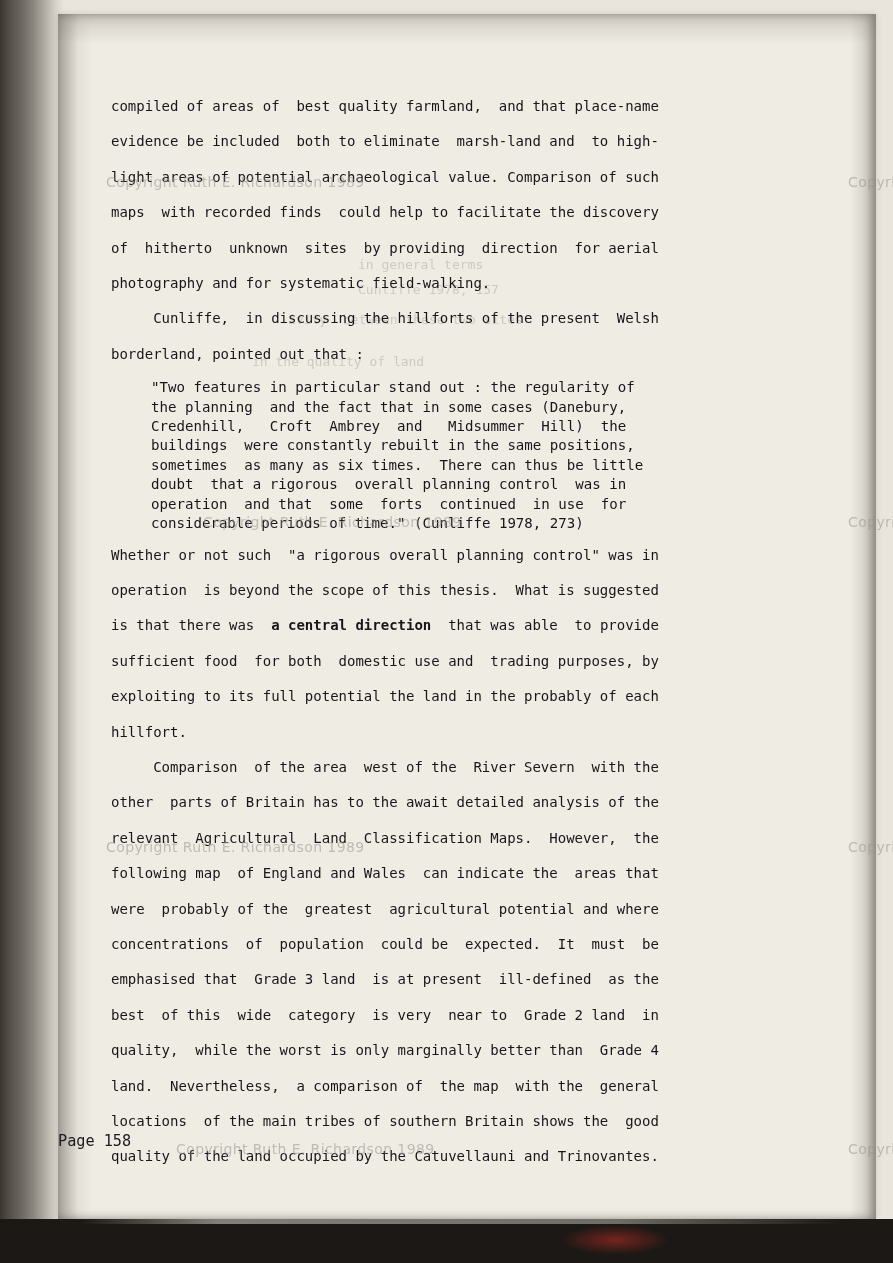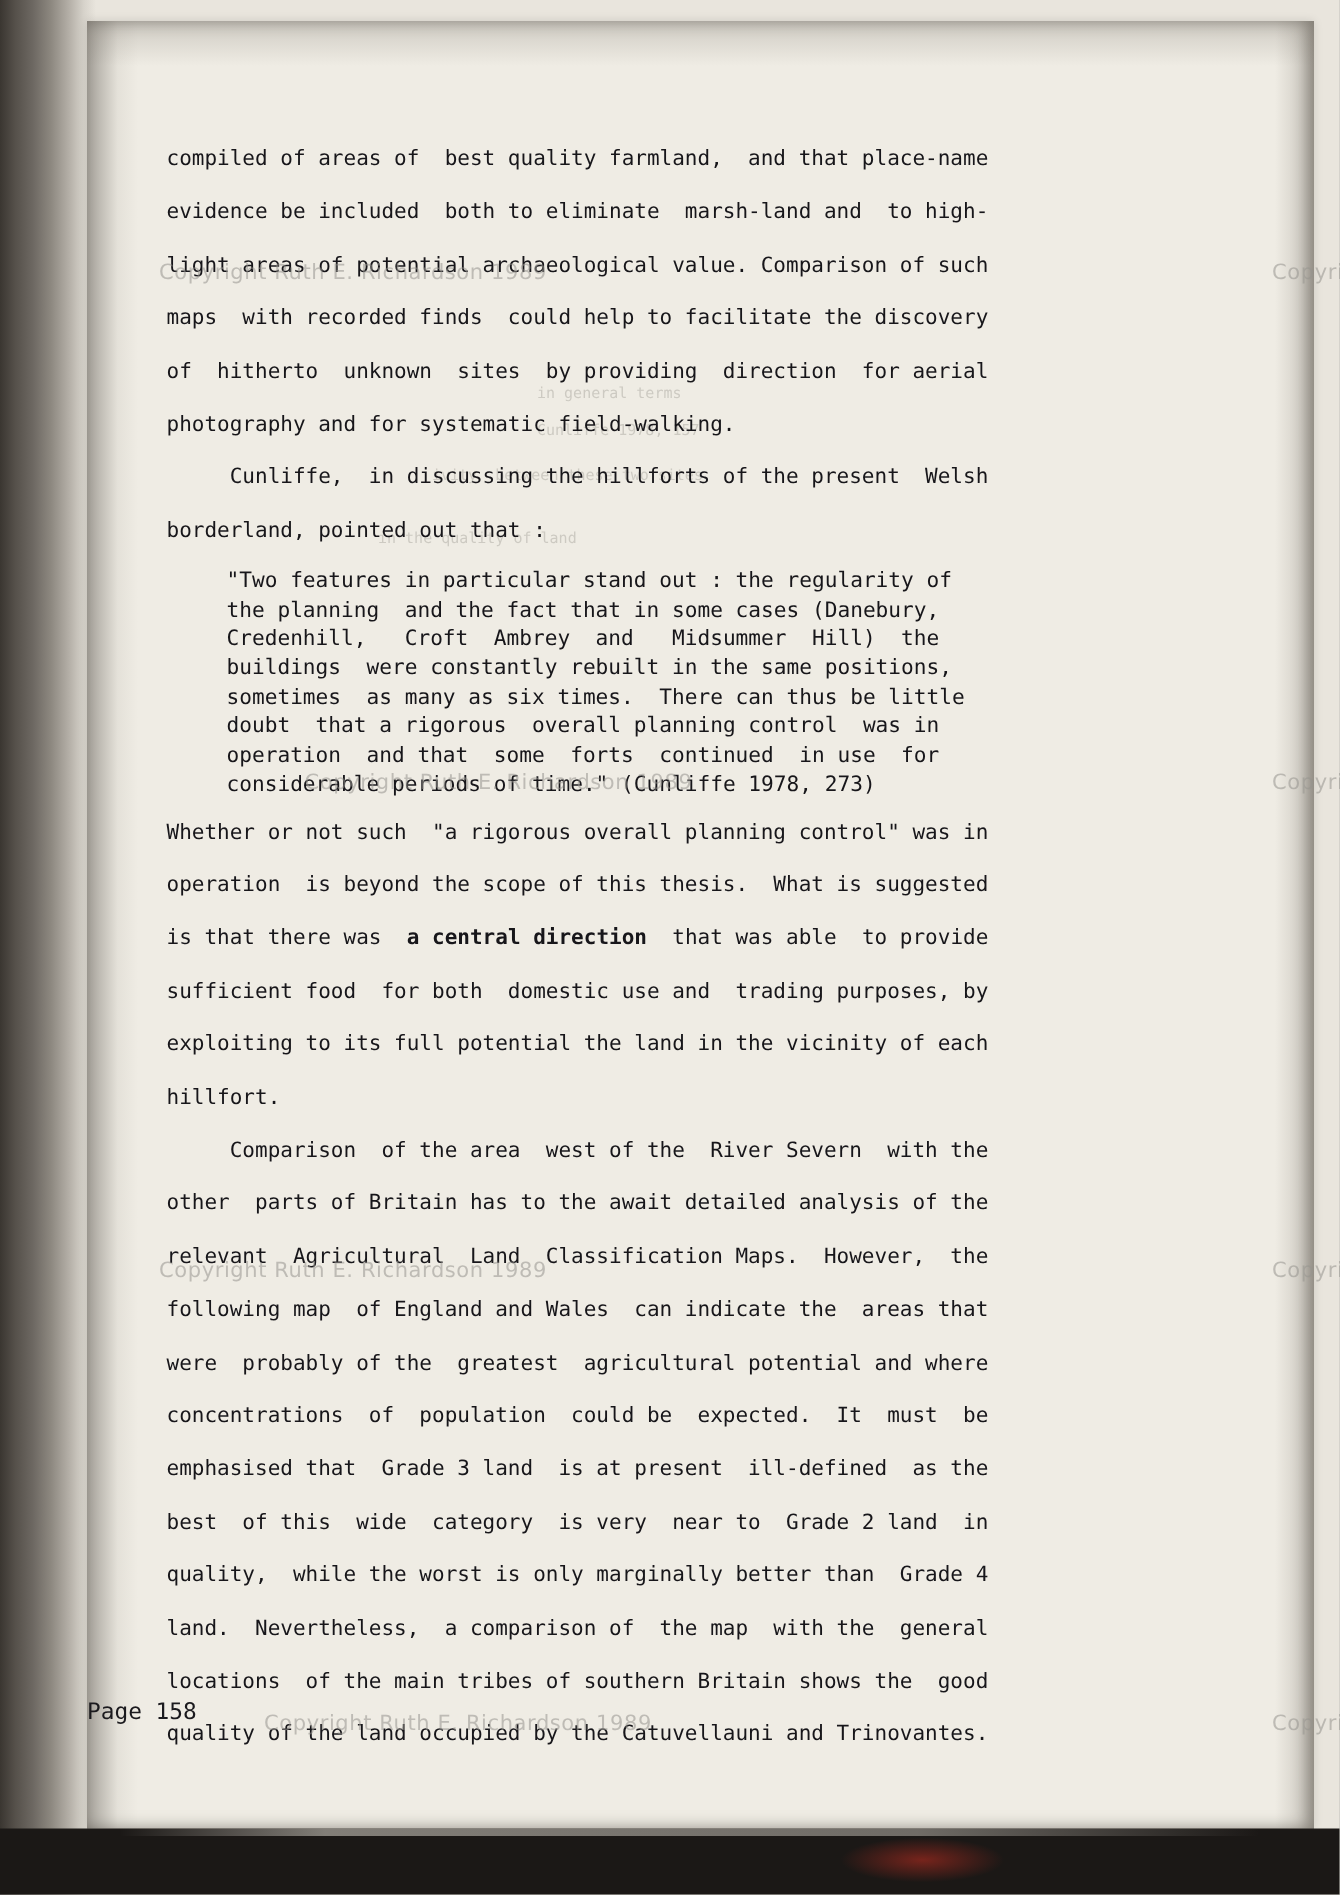--- a/index.html
+++ b/index.html
@@ -142,21 +142,21 @@
   .wm.w2b{ left: 790px; top: 500px; }
   .wm.w3 { left: 48px;  top: 825px; }
   .wm.w3b{ left: 790px; top: 825px; }
   .wm.w4 { left: 118px; top: 1127px; }
   .wm.w4b{ left: 790px; top: 1127px; }
 
   
   .ghost {
     position: absolute;
     font-family: "DejaVu Sans Mono", "Liberation Mono", monospace;
-    font-size: 10px;
+    font-size: 13px;
     color: rgba(150,148,140,0.38);
     white-space: pre;
     pointer-events: none;
     user-select: none;
   }
 </style>
 </head>
 <body>
 
 <div id="page-scan">
@@ -198,21 +198,21 @@
         <p>doubt  that a rigorous  overall planning control  was in</p>
         <p>operation  and that  some  forts  continued  in use  for</p>
         <p>considerable periods of time." (Cunliffe 1978, 273)</p>
       </div>
 
       <div>
         <p class="body-line"><span>Whether or not such  "a rigorous overall planning control" was in</span></p>
         <p class="body-line"><span>operation  is beyond the scope of this thesis.  What is suggested</span></p>
         <p class="body-line"><span>is that there was  </span><span class="bold-run">a central direction</span><span>  that was able  to provide</span></p>
         <p class="body-line"><span>sufficient food  for both  domestic use and  trading purposes, by</span></p>
-        <p class="body-line"><span>exploiting to its full potential the land in the vicinity of each</span></p>
+        <p class="body-line"><span>exploiting to its full potential the land in the probably of each</span></p>
         <p class="body-line"><span>hillfort.</span></p>
       </div>
 
       <div>
         <p class="body-line"><span>     Comparison  of the area  west of the  River Severn  with the</span></p>
         <p class="body-line"><span>other  parts of Britain has to the await detailed analysis of the</span></p>
         <p class="body-line"><span>relevant  Agricultural  Land  Classification Maps.  However,  the</span></p>
         <p class="body-line"><span>following map  of England and Wales  can indicate the  areas that</span></p>
         <p class="body-line"><span>were  probably of the  greatest  agricultural potential and where</span></p>
         <p class="body-line"><span>concentrations  of  population  could be  expected.  It  must  be</span></p>

